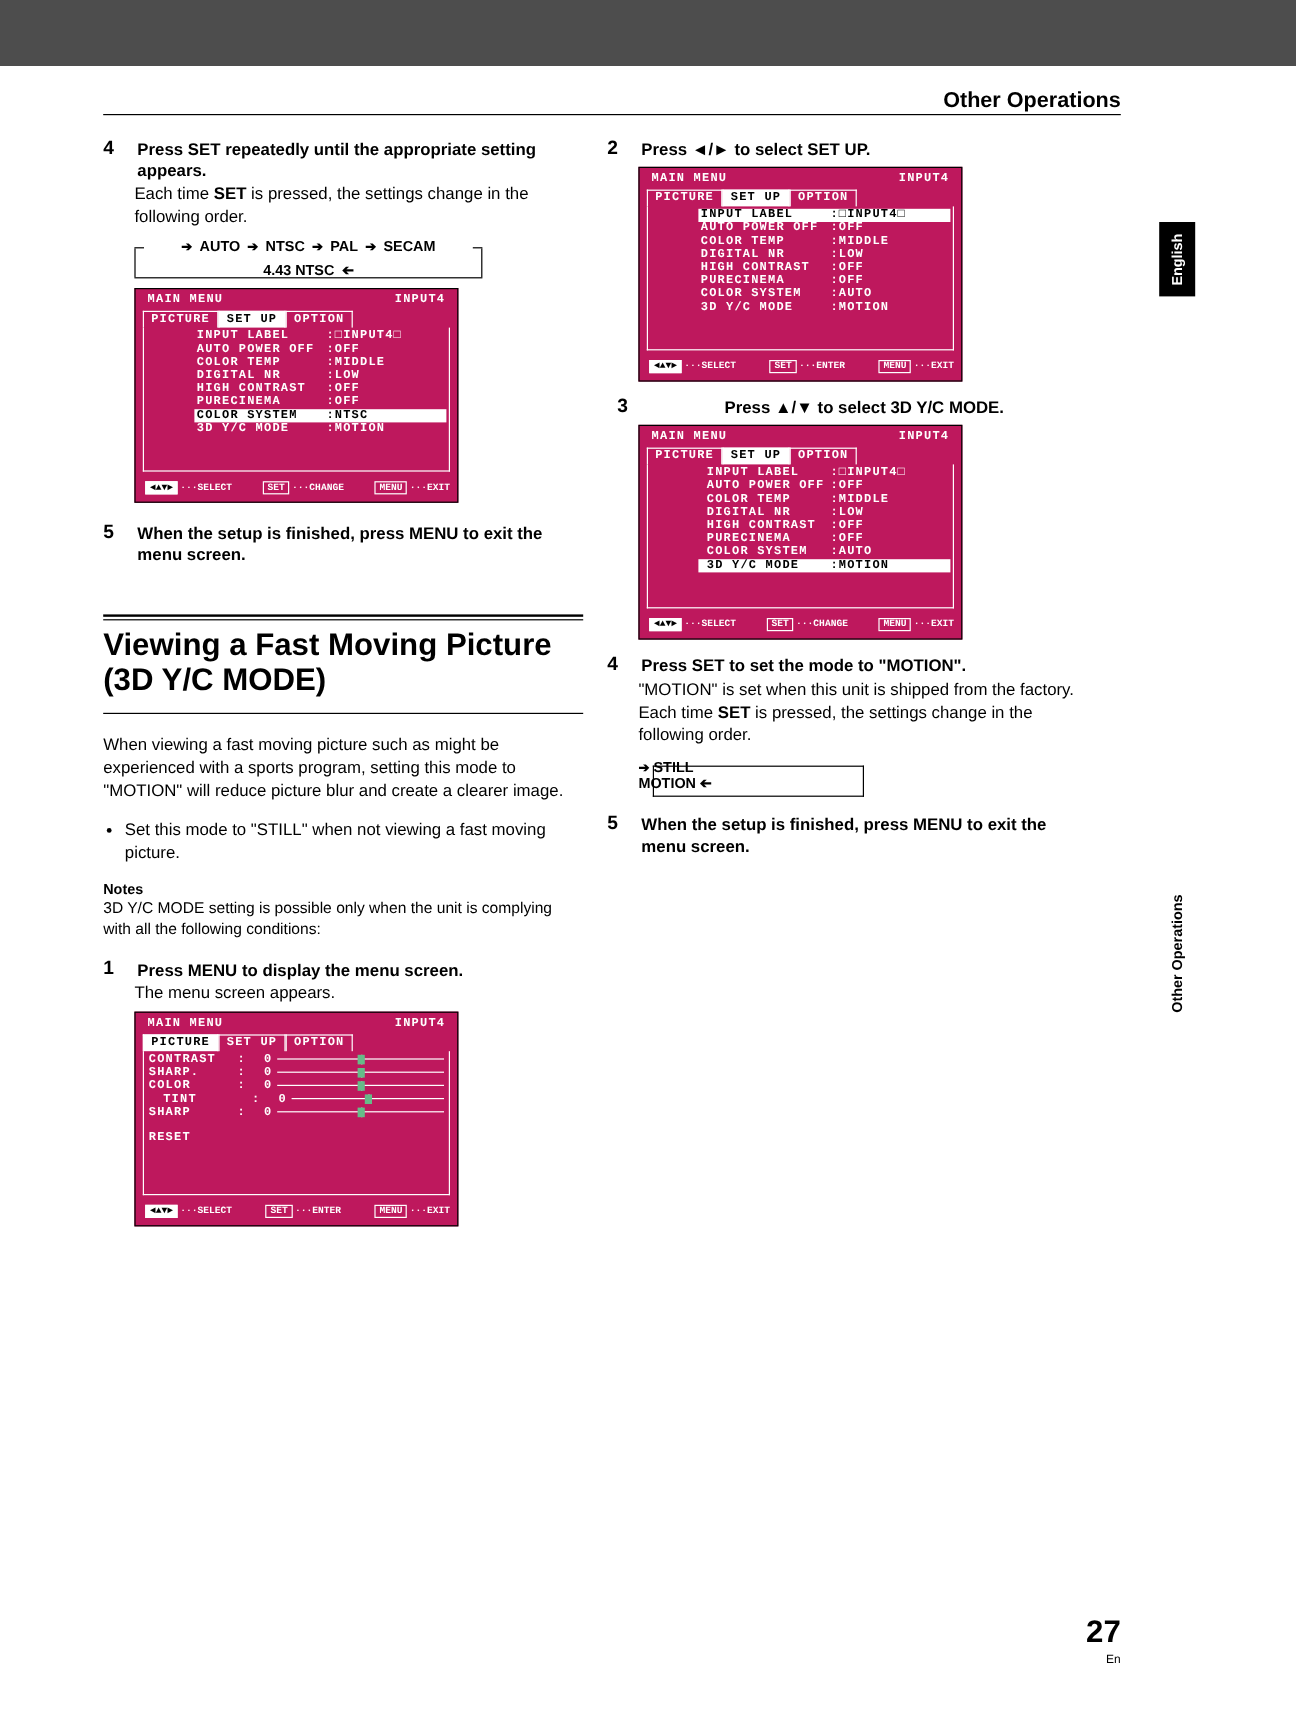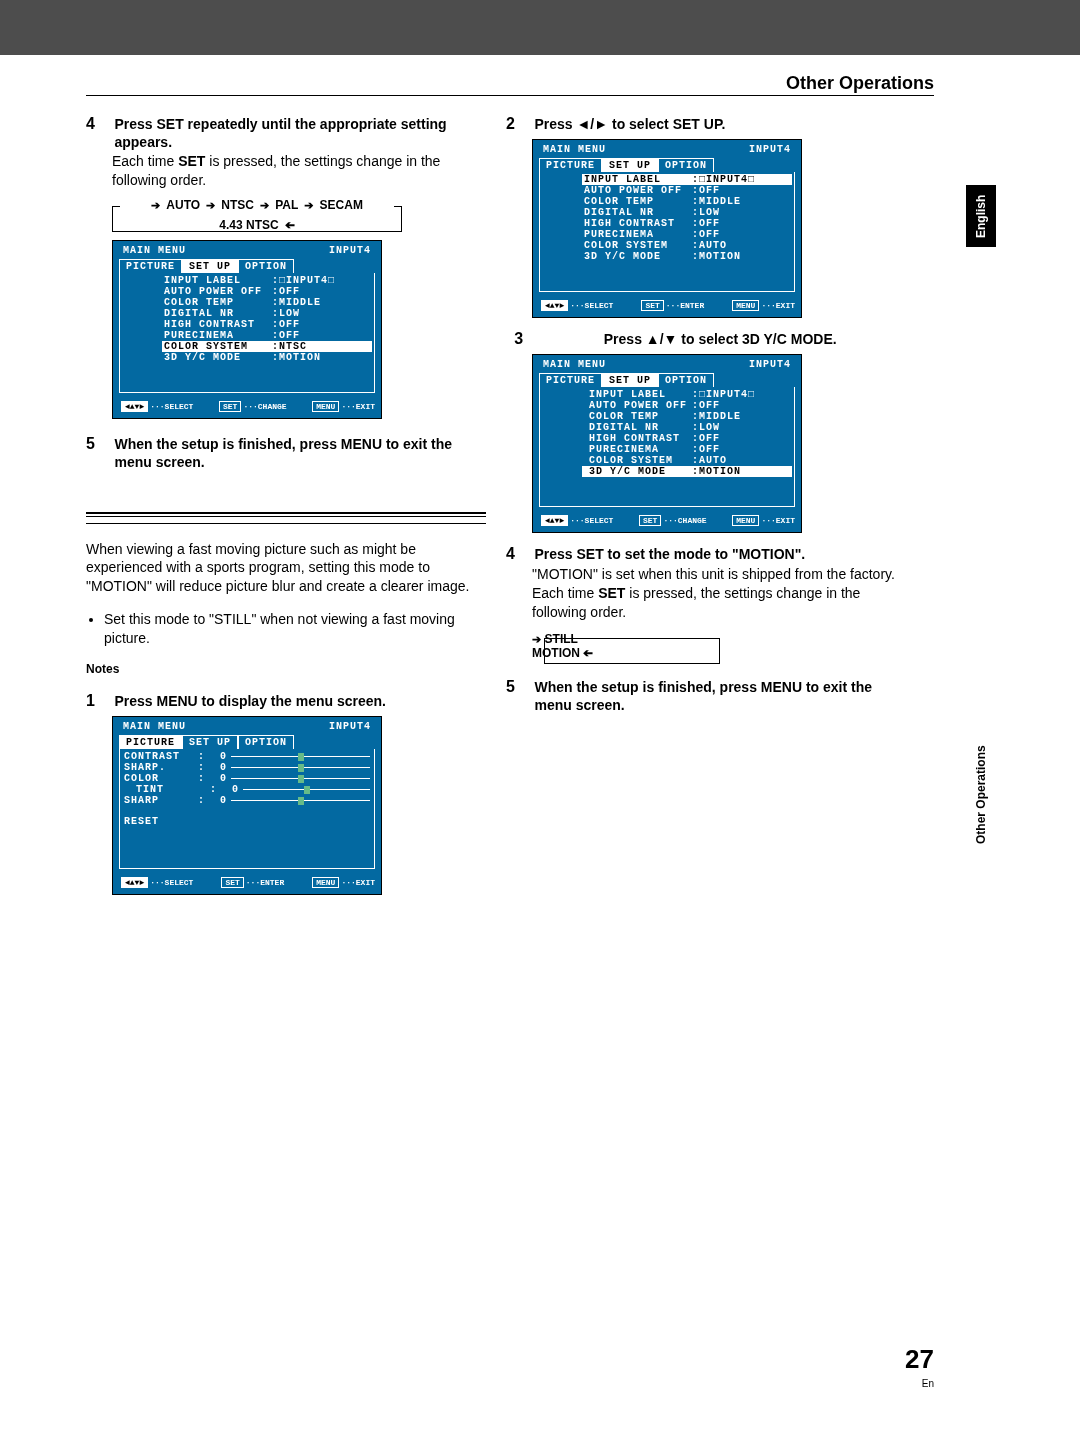--- a/index.html
+++ b/index.html
@@ -113,21 +113,21 @@
     height: 5px;
     margin-bottom: 6px;
   }
   .section-rule-after { border-top:1px solid #000; margin-top:2px; margin-bottom:16px;}
 
   
   .osd {
     width: 270px;
     margin: 6px 0 6px 26px;
     border: 1px solid #000;
-    background: #0369a1;
+    background: #be185d;
     color: #fff;
     font-family: "Courier New", monospace;
     font-size: 10px;
     letter-spacing: 1px;
     font-weight: bold;
     padding: 4px 6px 6px 6px;
   }
   .osd .titlebar { display:flex; justify-content:space-between; padding:0 4px 3px 4px; }
   .osd .tabs { display:flex; gap:0; }
   .osd .tab {
@@ -238,35 +238,38 @@
     </div>
         </div>
     </div>
 
     <div style="margin-top:16px;">
       <span class="step-num">5</span>
       <span class="step-head">When the setup is finished, press MENU to exit the menu screen.</span>
     </div>
 
     <div class="section-double-rule" style="margin-top:40px;"></div>
+    <div class="section-heading" style="margin-top:4px;">Viewing a Fast Moving Picture (3D Y/C MODE)</div>
     <div class="section-rule-after"></div>
 
     <div class="step-body" style="margin-left:0;">When viewing a fast moving picture such as might be experienced with a sports program, setting this mode to "MOTION" will reduce picture blur and create a clearer image.</div>
 
     <div class="step-body" style="margin-left:0; margin-top:14px;">
       <ul>
           <li>Set this mode to "STILL" when not viewing a fast moving picture.</li>
         </ul>
     </div>
 
     <div class="notes-hd">Notes</div>
+    <div class="notes-body">3D Y/C MODE setting is possible only when the unit is complying with all the following conditions:</div>
 
     <div style="margin-top:16px;">
       <span class="step-num">1</span>
       <span class="step-head">Press MENU to display the menu screen.</span>
+      <div class="step-body">The menu screen appears.</div>
 
       
       <div class="osd" id="osd-picture">
     <div class="titlebar">
       <span>MAIN MENU</span>
       <span>INPUT4</span>
     </div>
     <div class="tabs">
       <span class="tab sel">PICTURE</span>
       <span class="tab">SET UP</span>

